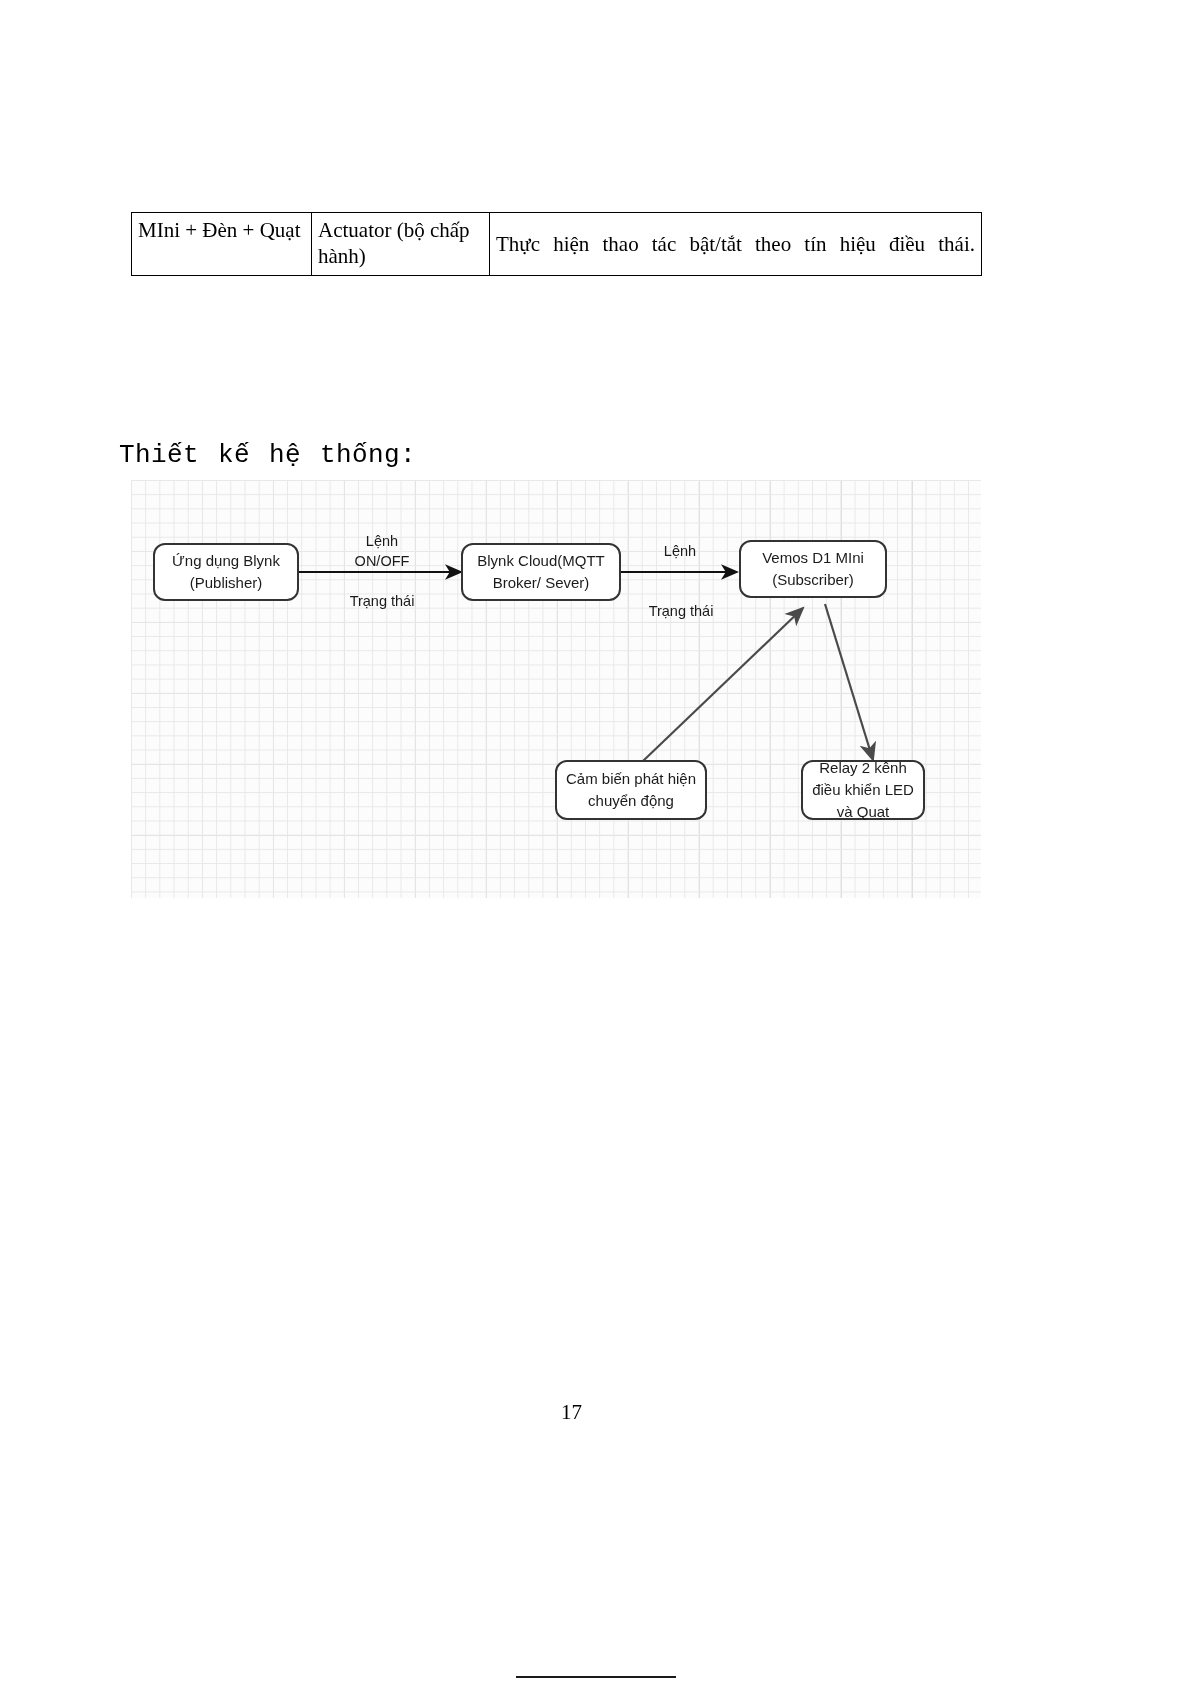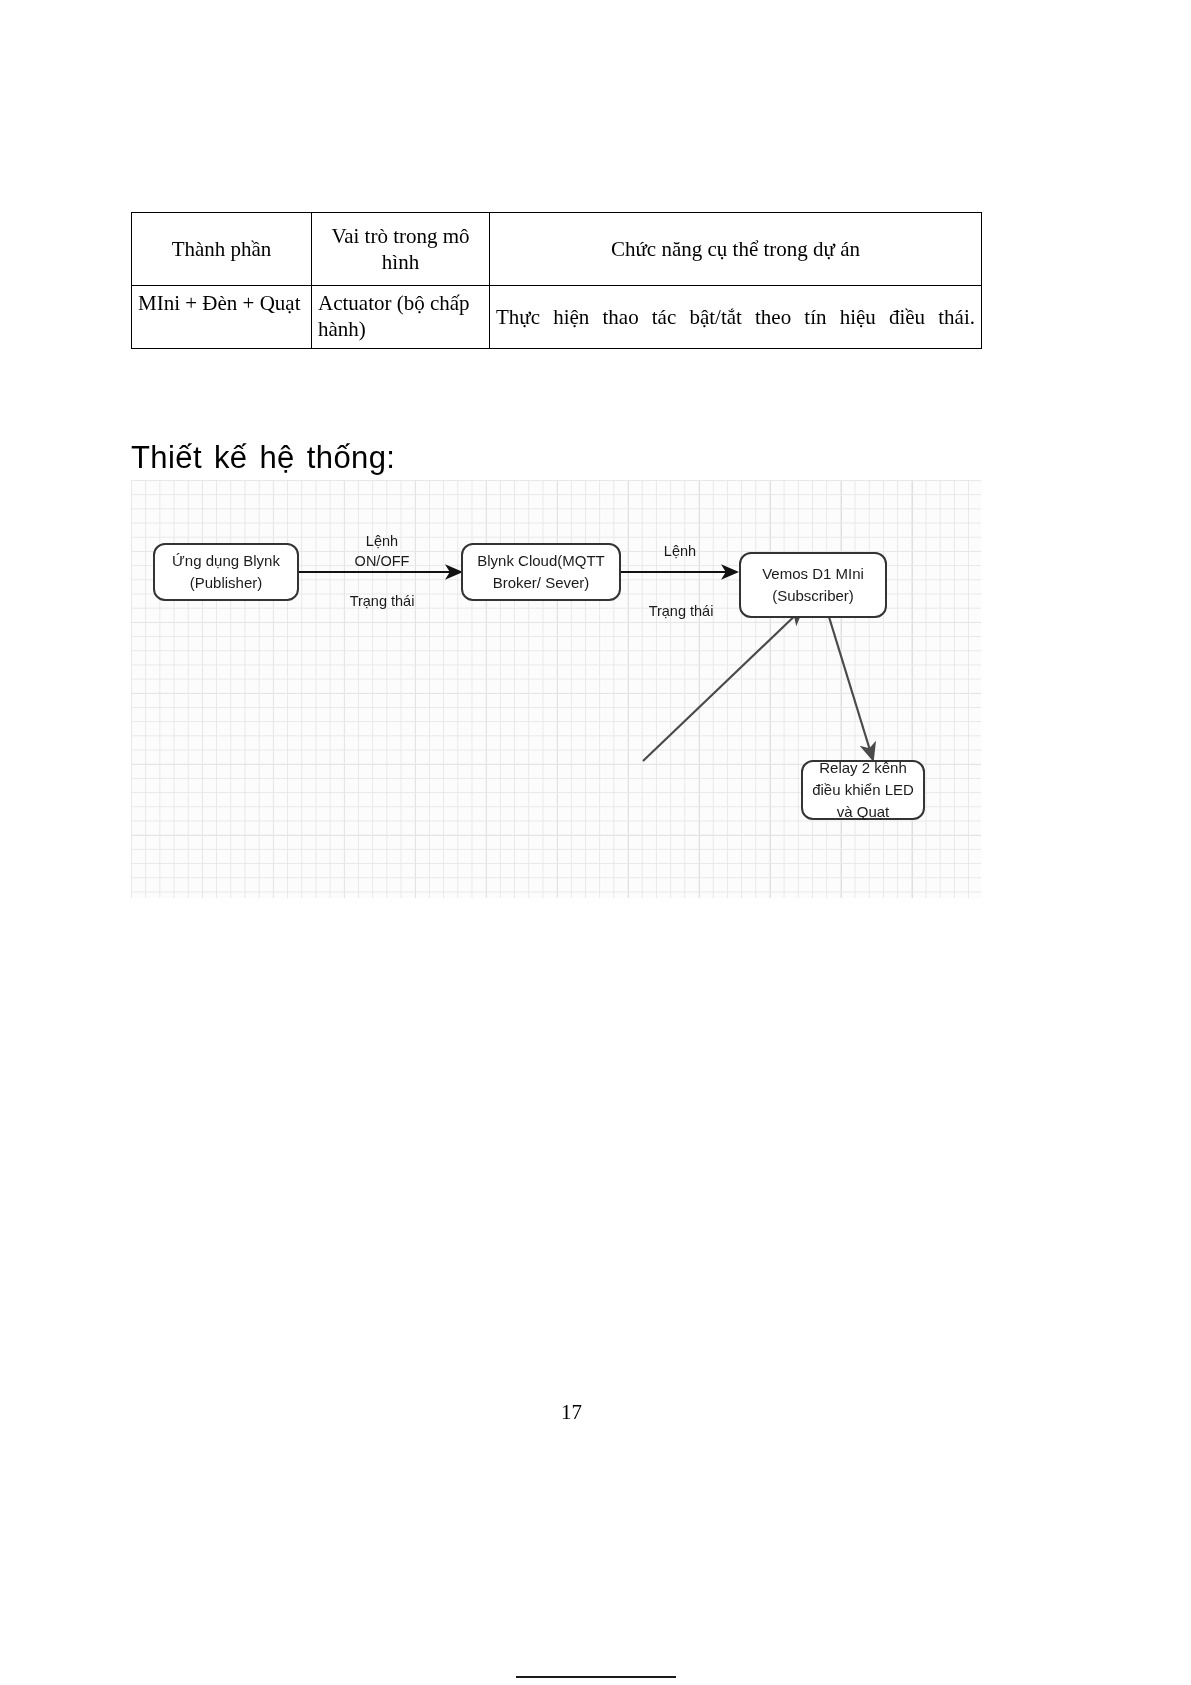--- a/index.html
+++ b/index.html
@@ -46,26 +46,26 @@
   .just-cell {
     text-align: justify;
     text-align-last: justify;
     vertical-align: middle !important;
     word-spacing: 2px;
   }
 
   
   .caption {
     position: absolute;
-    left: 131px;
+    left: 119px;
     top: 440px;
-    font-size: 31px;
+    font-size: 26px;
     letter-spacing: 0.4px;
     word-spacing: 3px;
-    font-family: Liberation Sans, sans-serif;
+    font-family: Liberation Mono, monospace;
   }
 
   
   .diagram {
     position: absolute;
     left: 131px;
     top: 480px;
     width: 850px;
     height: 418px;
     background-color: #fcfcfc;
@@ -137,25 +137,20 @@
 <body>
 
 <table class="doc-table">
   <colgroup>
     <col class="col-a">
       <col class="col-b">
       <col class="col-c">
   </colgroup>
   <tbody>
     <tr>
-      <td class="th-cell">Thành phần</td>
-      <td class="th-cell">Vai trò trong mô hình</td>
-      <td class="th-cell">Chức năng cụ thể trong dự án</td>
-    </tr>
-    <tr>
       <td class="body-cell">MIni + Đèn + Quạt</td>
       <td class="body-cell">Actuator (bộ chấp hành)</td>
       <td class="body-cell just-cell">Thực hiện thao tác bật/tắt theo tín hiệu điều thái.</td>
     </tr>
   </tbody>
 </table>
 
 <div class="caption">Thiết kế hệ thống:</div>
 
 <div class="diagram">
@@ -181,23 +176,25 @@
 
     <line x1="694" y1="124" x2="742" y2="280" stroke="#4a4a4a" stroke-width="2.2" marker-end="url(#arrHeadGray)"></line>
   </svg>
 
   <div class="node" style="left:22px; top:63px; width:146px; height:58px;">Ứng dụng Blynk
 (Publisher)</div>
 
   <div class="node" style="left:330px; top:63px; width:160px; height:58px;">Blynk Cloud(MQTT
 Broker/ Sever)</div>
 
-  <div class="node" style="left:608px; top:72px; width:148px; height:66px;">Vemos D1 MIni
+  <div class="node" style="left:608px; top:60px; width:148px; height:58px;">Vemos D1 MIni
 (Subscriber)</div>
 
+  <div class="node" style="left:424px; top:280px; width:152px; height:60px;">Cảm biến phát hiện
+chuyển động</div>
 
   <div class="node" style="left:670px; top:280px; width:124px; height:60px;">Relay 2 kênh điều
 khiển LED và Quạt</div>
 
   <div class="edge-label" style="left:196px; top:52px; width:110px;">Lệnh
 ON/OFF</div>
 
   <div class="edge-label" style="left:196px; top:112px; width:110px;">Trạng thái</div>
 
   <div class="edge-label" style="left:506px; top:62px; width:86px;">Lệnh</div>

